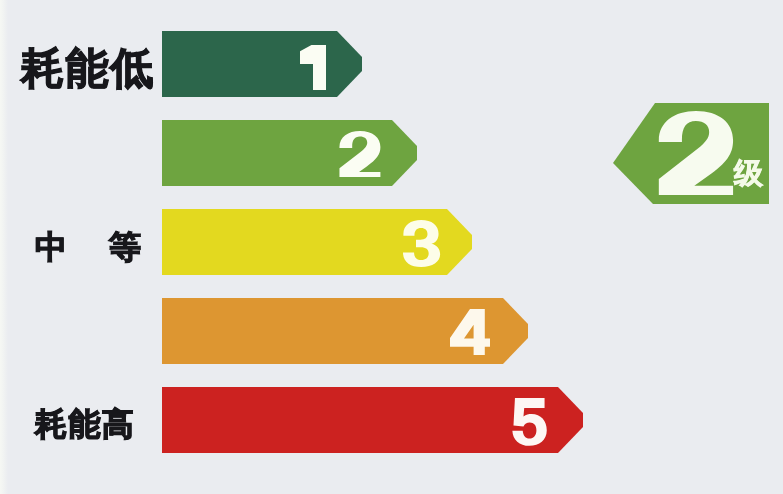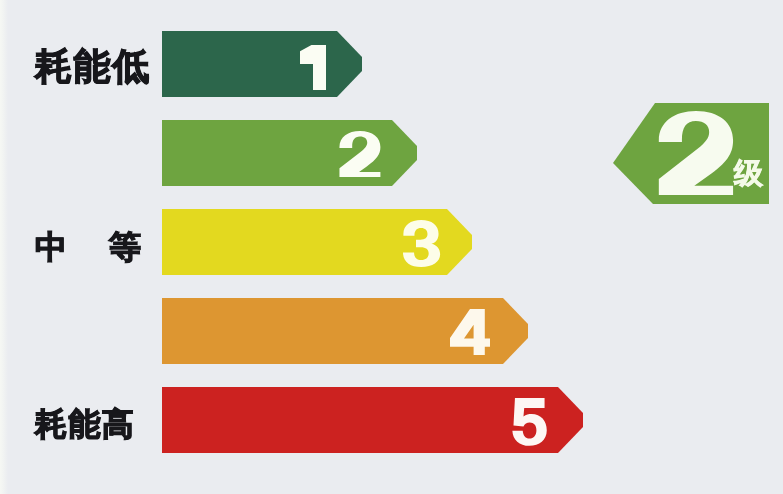--- a/index.html
+++ b/index.html
@@ -91,19 +91,19 @@
     </g>
 
     <g>
       <path d="M655,103 L769,103 L769,204 L653,204 L613,163 Z" fill="#6ea440"></path>
       <g class="digit" fill="#f7fbef" transform="translate(658,111) scale(0.825,0.84)">
           <use href="#dg2"></use>
         </g>
     </g>
   </svg>
 
-  <div class="lab" style="left:35px;top:48px;font-size:37px;letter-spacing:1.6px;">耗能低</div>
+  <div class="lab" style="left:21px;top:48px;font-size:43px;letter-spacing:1.6px;">耗能低</div>
   <div class="lab" style="left:35px;top:231px;font-size:32px;word-spacing:33px;">中 等</div>
   <div class="lab" style="left:35px;top:408px;font-size:32px;letter-spacing:1.4px;">耗能高</div>
 
   <div class="badge-suffix" style="left:734px;top:160px;font-size:29px;">级</div>
 
 </div>
 
 </body></html>

